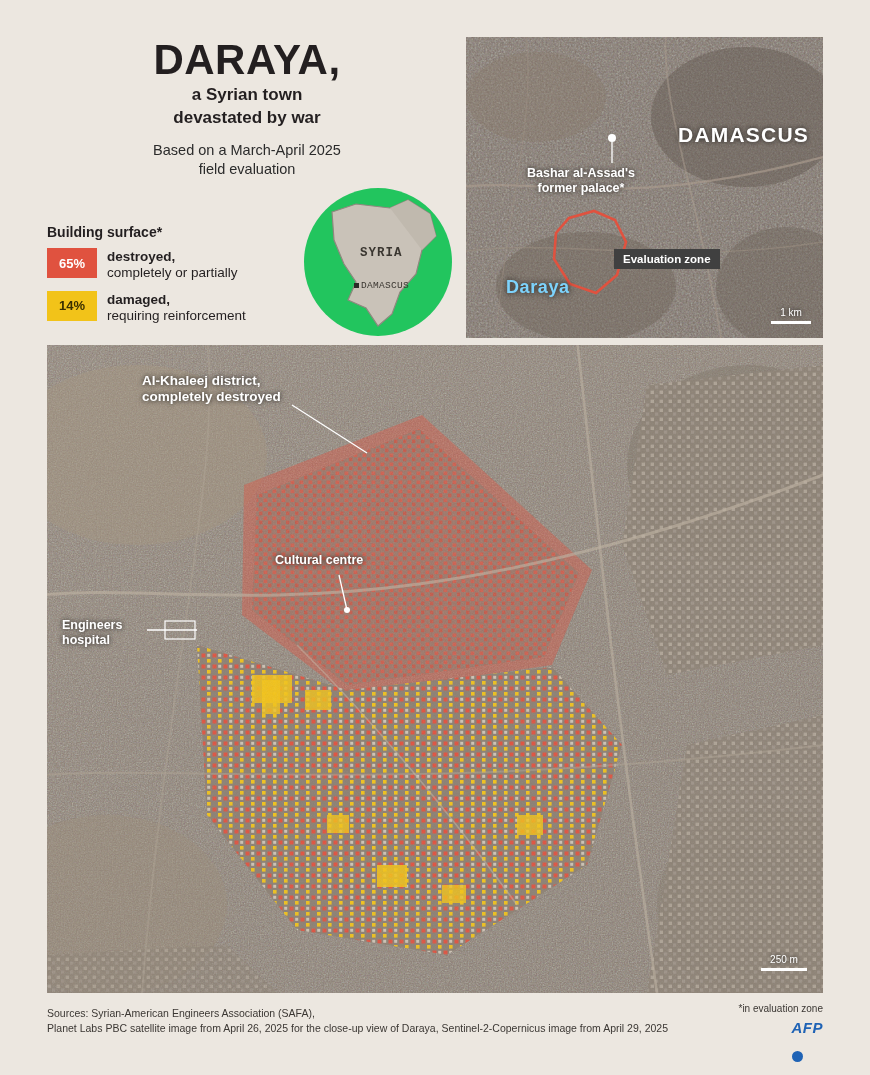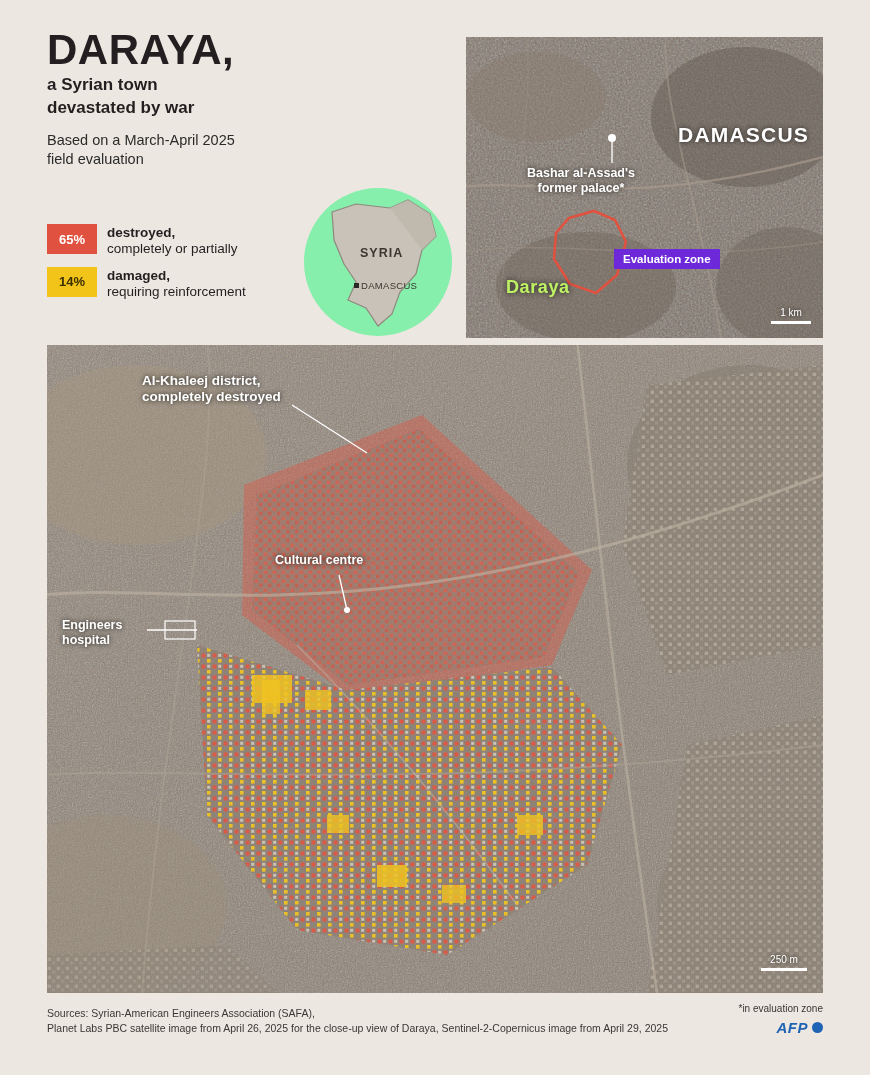--- a/index.html
+++ b/index.html
@@ -19,22 +19,23 @@
   .page {
     position: relative;
     width: 870px;
     height: 1075px;
   }
 
   
   .title-block {
     position: absolute;
     left: 47px;
-    top: 28px;
+    top: 38px;
     width: 400px;
+    text-align: center;
   }
   .title-main {
     font-size: 42px;
     font-weight: bold;
     letter-spacing: 0.5px;
     line-height: 1.05;
     margin: 0;
   }
   .title-sub {
     font-size: 17px;
@@ -89,22 +90,23 @@
   .legend-text span { display: block; }
 
   
   .locator {
     position: absolute;
     left: 304px;
     top: 188px;
     width: 148px;
     height: 148px;
     border-radius: 50%;
-    background: #86efac;
+    background: #22c55e;
     overflow: hidden;
+    font-family: Liberation Mono, monospace;
   }
   .locator svg { display: block; }
   .locator-country {
     position: absolute;
     left: 56px;
     top: 58px;
     font-size: 12.5px;
     font-weight: bold;
     letter-spacing: 1px;
     color: #3a3630;
@@ -159,31 +161,31 @@
     font-size: 12.5px;
     font-weight: bold;
     line-height: 1.2;
     text-shadow: 0 0 5px rgba(0,0,0,0.8);
     text-align: center;
   }
   .label-daraya {
     position: absolute;
     left: 40px;
     top: 240px;
-    color: #bef264;
+    color: #7dd3fc;
     font-size: 18px;
     font-weight: bold;
     letter-spacing: 0.6px;
     text-shadow: 0 0 6px rgba(0,0,0,0.85);
   }
   .eval-badge {
     position: absolute;
     left: 148px;
     top: 212px;
-    background: #6d28d9;
+    background: #404040;
     color: #ffffff;
     font-size: 11.5px;
     font-weight: bold;
     padding: 4px 9px;
     white-space: nowrap;
   }
   .scale-inset {
     position: absolute;
     right: 12px;
     bottom: 14px;
@@ -267,22 +269,22 @@
     top: 1003px;
     font-size: 10px;
     color: #3b3733;
     text-align: right;
   }
   .afp {
     position: absolute;
     right: 47px;
     top: 1019px;
     display: flex;
-    align-items: center;
-    gap: 4px;
+    gap: 15px;
+    flex-direction: column;
   }
   .afp-text {
     color: #1f63b5;
     font-size: 15px;
     font-weight: bold;
     font-style: italic;
     letter-spacing: 0.5px;
   }
   .afp-dot {
     width: 11px;
@@ -300,20 +302,21 @@
     <div class="title-main">DARAYA,</div>
     <div class="title-sub">a Syrian town</div>
     <div class="title-sub">devastated by war</div>
     <div class="subtitle">
       <span>Based on a March-April 2025</span><br>
       <span>field evaluation</span>
     </div>
   </div>
 
   <div class="legend">
+    <div class="legend-title">Building surface*</div>
 
     <div class="legend-row">
       <div class="legend-chip destroyed">65%</div>
       <div class="legend-text">
         <b>destroyed,</b>
         <span>completely or partially</span>
       </div>
     </div>
 
     <div class="legend-row">

